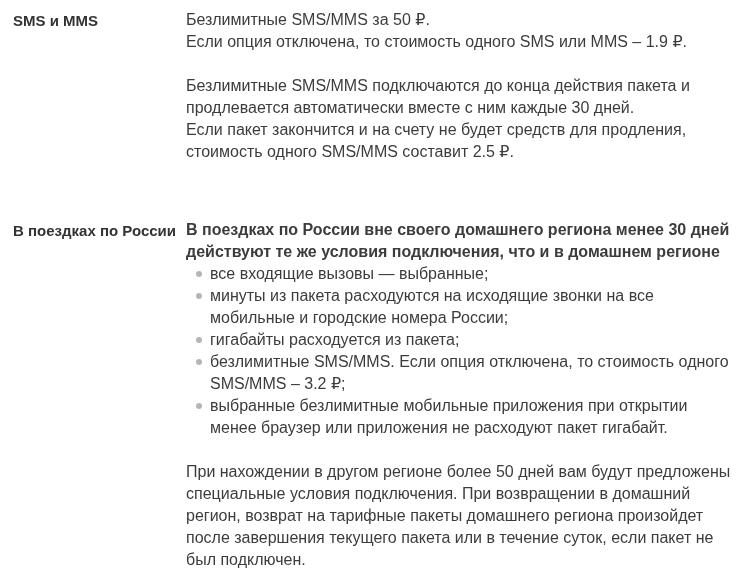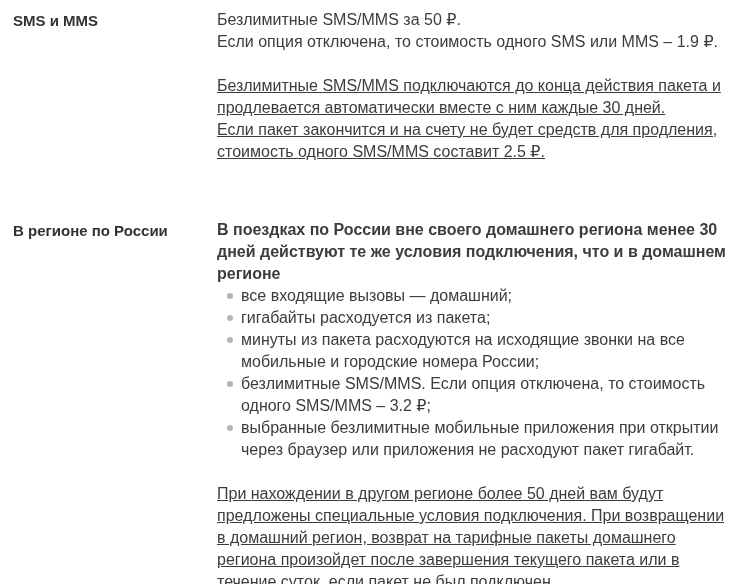--- a/index.html
+++ b/index.html
@@ -32,29 +32,27 @@
     font-size: 15px;
     font-weight: bold;
     line-height: 22px;
     color: #333333;
     padding-top: 1px;
   }
   .row-content {
     font-size: 16px;
     line-height: 22px;
     max-width: 545px;
-    margin-left: 31px;
   }
   .row-content p {
     margin: 0 0 22px 0;
     white-space: pre-line;
   }
   .row-content p:last-child {
     margin-bottom: 0;
-    text-decoration: underline;
   }
   .row-content p.intro {
     margin-bottom: 0;
     font-weight: bold;
   }
   ul.bullet-list {
     list-style: none;
     margin: 0 0 22px 0;
     padding: 0;
   }
@@ -81,42 +79,42 @@
     <div class="row-label">SMS и MMS</div>
     <div class="row-content">
       <p>Безлимитные SMS/MMS за 50 ₽.
 Если опция отключена, то стоимость одного SMS или MMS – 1.9 ₽.</p>
       <p>Безлимитные SMS/MMS подключаются до конца действия пакета и продлевается автоматически вместе с ним каждые 30 дней.
 Если пакет закончится и на счету не будет средств для продления, стоимость одного SMS/MMS составит 2.5 ₽.</p>
     </div>
   </div>
 
   <div class="row">
-    <div class="row-label">В регионе по России</div>
+    <div class="row-label">В поездках по России</div>
     <div class="row-content">
       <p class="intro">В поездках по России вне своего домашнего региона менее 30 дней действуют те же условия подключения, что и в домашнем регионе</p>
       <ul class="bullet-list">
         <li>
           <span class="bullet-dot"></span>
-          <span>все входящие вызовы — домашний;</span>
+          <span>все входящие вызовы — выбранные;</span>
+        </li>
+        <li>
+          <span class="bullet-dot"></span>
+          <span>минуты из пакета расходуются на исходящие звонки на все мобильные и городские номера России;</span>
         </li>
         <li>
           <span class="bullet-dot"></span>
           <span>гигабайты расходуется из пакета;</span>
         </li>
         <li>
           <span class="bullet-dot"></span>
-          <span>минуты из пакета расходуются на исходящие звонки на все мобильные и городские номера России;</span>
-        </li>
-        <li>
-          <span class="bullet-dot"></span>
           <span>безлимитные SMS/MMS. Если опция отключена, то стоимость одного SMS/MMS – 3.2 ₽;</span>
         </li>
         <li>
           <span class="bullet-dot"></span>
-          <span>выбранные безлимитные мобильные приложения при открытии через браузер или приложения не расходуют пакет гигабайт.</span>
+          <span>выбранные безлимитные мобильные приложения при открытии менее браузер или приложения не расходуют пакет гигабайт.</span>
         </li>
       </ul>
       <p>При нахождении в другом регионе более 50 дней вам будут предложены специальные условия подключения. При возвращении в домашний регион, возврат на тарифные пакеты домашнего региона произойдет после завершения текущего пакета или в течение суток, если пакет не был подключен.</p>
     </div>
   </div>
 
 </div>
 
 </body></html>

